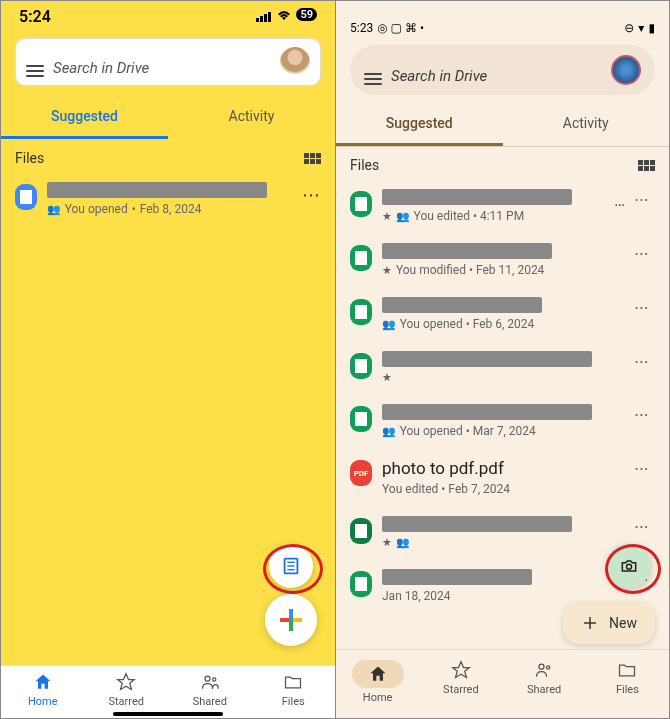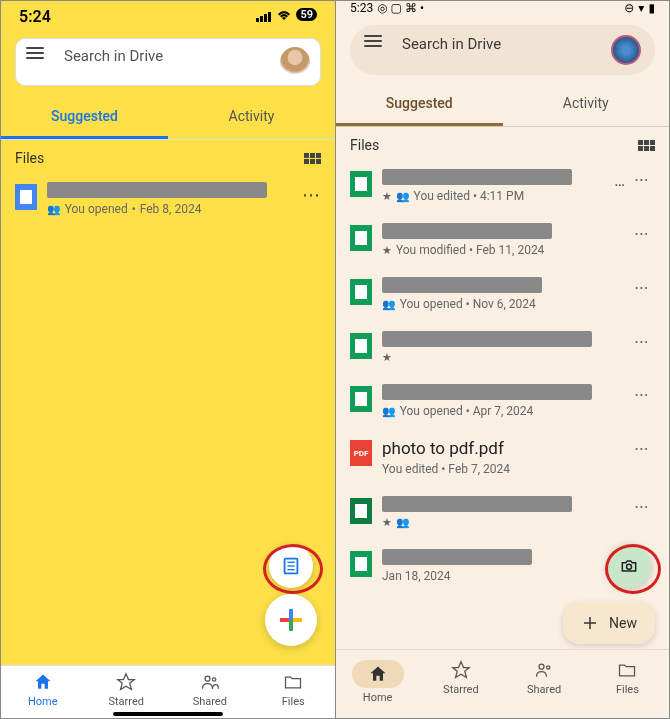--- a/index.html
+++ b/index.html
@@ -6,27 +6,27 @@
   body { font-family: -apple-system, Roboto, Arial, sans-serif; background: #fff; width: 670px; height: 719px; overflow: hidden; }
   .canvas { display: flex; width: 670px; height: 719px; border: 1px solid #888; }
   .phone { position: relative; height: 717px; overflow: hidden; }
   .phone-left { width: 335px; background: #fde047; border-right: 1px solid #888; }
   .phone-right { width: 333px; background: #f9efe3; }
 
   
   .statusbar { display: flex; align-items: center; justify-content: space-between; padding: 6px 18px 2px; font-size: 15px; font-weight: 600; }
   .statusbar-left .time { font-size: 16px; }
   .statusbar .icons { display: flex; gap: 4px; align-items: flex-start; }
-  .statusbar-right { font-size: 12px; font-weight: 400; padding: 0 14px 2px; }
+  .statusbar-right { font-size: 12px; font-weight: 400; padding: 20px 14px 2px; }
   .statusbar-right .lefticons { display: flex; align-items: center; gap: 4px; }
 
   .battery-pill { background: #000; color: #fff; border-radius: 8px; padding: 0 4px; font-size: 11px; display: flex; align-items: center; gap: 1px; }
 
   
-  .searchbar { margin: 10px 14px; background: #fff; border: 1px solid #ddd; border-radius: 10px; display: flex; align-items: flex-start; padding: 8px 10px; gap: 20px; }
+  .searchbar { margin: 10px 14px; background: #fff; border: 1px solid #ddd; border-radius: 10px; display: flex; align-items: flex-end; padding: 8px 10px; gap: 9px; font-style: italic; }
   .phone-right .searchbar { background: #f1e4d4; border: none; border-radius: 28px; margin: 8px 14px; padding: 10px 14px; }
   .hamburger { width: 18px; display: flex; flex-direction: column; gap: 3px; }
   .hamburger span { height: 2px; background: #444; border-radius: 1px; }
   .search-text { flex: 1; color: #555; font-size: 15px; }
   .phone-right .search-text { color: #3a3a3a; }
   .avatar { width: 30px; height: 30px; border-radius: 50%; background: #ddd; overflow: hidden; }
   .avatar.a1 { background: radial-gradient(circle at 50% 35%, #e8c6a8 30%, #c49a6c 31% 55%, #fff 70%); }
   .avatar.a2 { background: radial-gradient(circle at 50% 50%, #4a8fd6 20%, #2a5a8a 70%); border: 2px solid #c05a7a; }
 
   
@@ -36,21 +36,21 @@
   .tab.active-left { color: #1a73e8; font-weight: 500; border-bottom: 3px solid #1a73e8; }
   .tab.active-right { color: #6b4f2a; font-weight: 500; border-bottom: 3px solid #8a6d3b; }
 
   
   .section { display: flex; justify-content: space-between; align-items: center; padding: 10px 14px 6px; font-size: 14px; color: #333; }
   .grid-icon { display: grid; grid-template-columns: repeat(3, 5px); grid-template-rows: repeat(2, 5px); gap: 1px; }
   .grid-icon span { background: #444; }
 
   
   .file { display: flex; align-items: flex-start; padding: 10px 14px; gap: 10px; }
-  .file-icon { width: 22px; height: 26px; border-radius: 0; flex-shrink: 0; margin-top: 2px; display: flex; align-items: center; justify-content: center; }
+  .file-icon { width: 22px; height: 26px; border-radius: 9px; flex-shrink: 0; margin-top: 2px; display: flex; align-items: center; justify-content: center; }
   .file-icon.docs { background: #4285f4; }
   .file-icon.sheets { background: #0f9d58; }
   .file-icon.excel { background: #107c41; }
   .file-icon.pdf { background: #ea4335; color: #fff; font-size: 8px; font-weight: bold; }
   .file-icon .inner { width: 12px; height: 14px; background: #fff; }
   .file-icon.sheets .inner, .file-icon.excel .inner { background: linear-gradient(#fff 0 100%); position: relative; }
   .file-body { flex: 1; min-width: 0; }
   .file-title { height: 16px; background: #888; border-radius: 2px; margin-bottom: 4px; }
   .file-title.visible { background: none; height: auto; font-size: 17px; color: #222; }
   .file-meta { font-size: 12px; color: #666; display: flex; align-items: center; gap: 4px; }
@@ -288,21 +288,21 @@
       </div>
 
       <div class="file">
         <div class="file-icon sheets">
             <div class="inner"></div>
           </div>
         <div class="file-body">
           <div class="file-title" style="width:160px"></div>
           <div class="file-meta">
             <span class="people">👥</span>
-            <span>You opened • Nov 6, 2024</span>
+            <span>You opened • Feb 6, 2024</span>
           </div>
         </div>
         <div class="more v">⋮</div>
       </div>
 
       <div class="file">
         <div class="file-icon sheets">
             <div class="inner"></div>
           </div>
         <div class="file-body">
@@ -315,21 +315,21 @@
       </div>
 
       <div class="file">
         <div class="file-icon sheets">
             <div class="inner"></div>
           </div>
         <div class="file-body">
           <div class="file-title" style="width:210px"></div>
           <div class="file-meta">
             <span class="people">👥</span>
-            <span>You opened • Apr 7, 2024</span>
+            <span>You opened • Mar 7, 2024</span>
           </div>
         </div>
         <div class="more v">⋮</div>
       </div>
 
       <div class="file">
         <div class="file-icon pdf">PDF</div>
         <div class="file-body">
           <div class="file-title visible">photo to pdf.pdf</div>
           <div class="file-meta">

